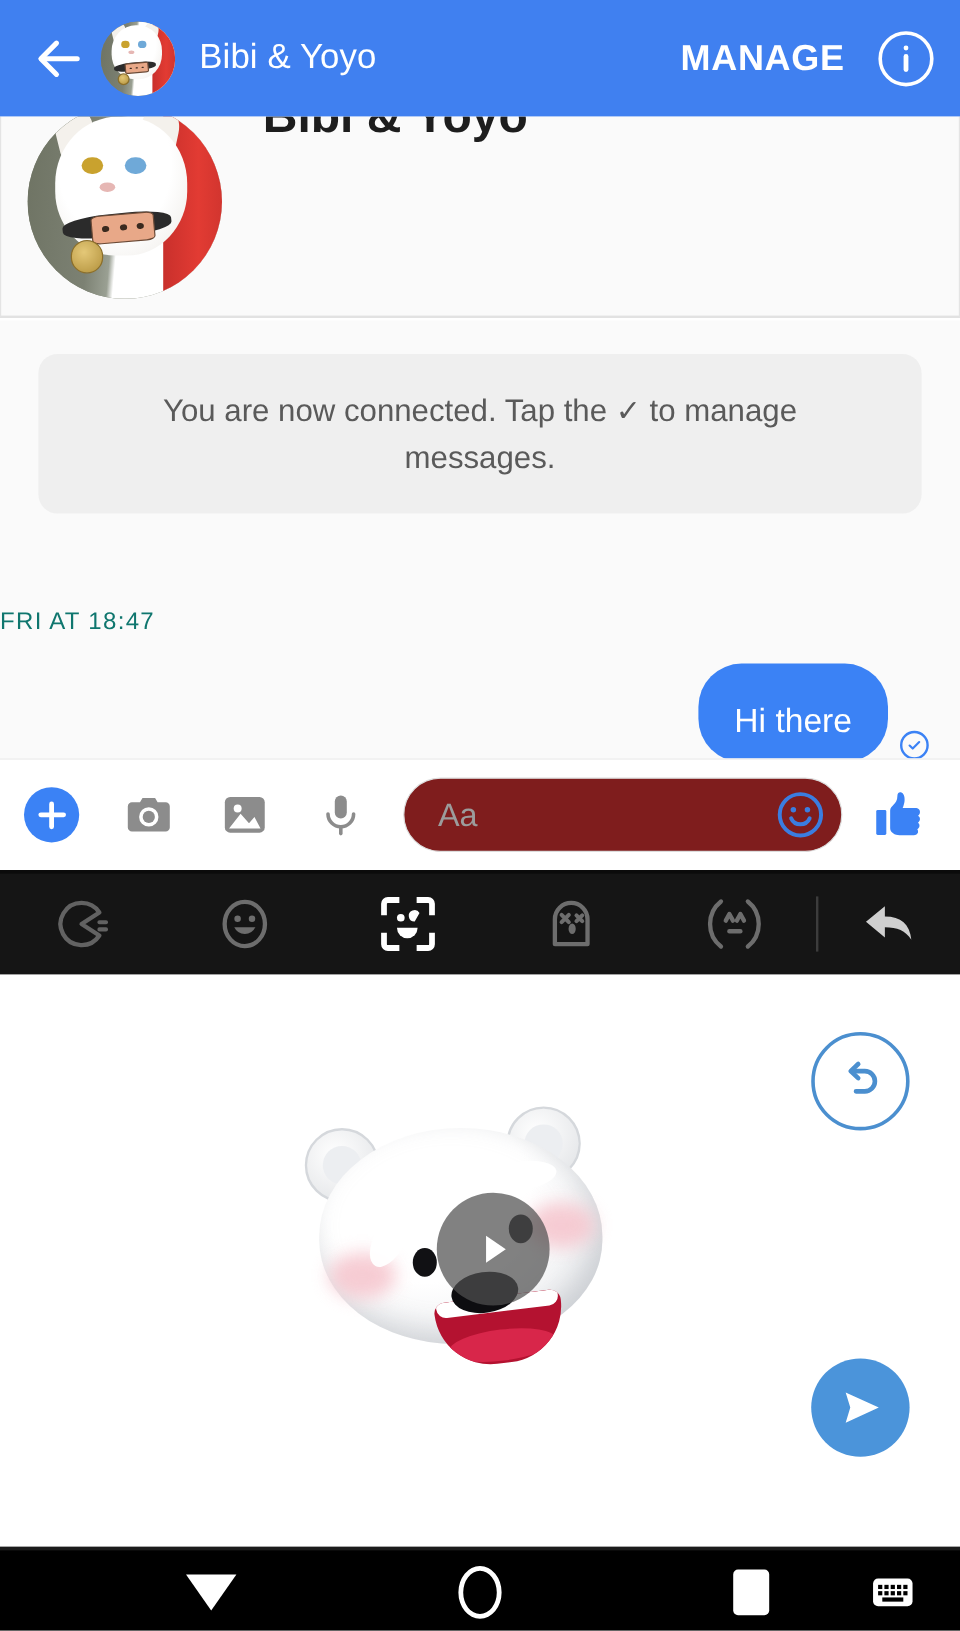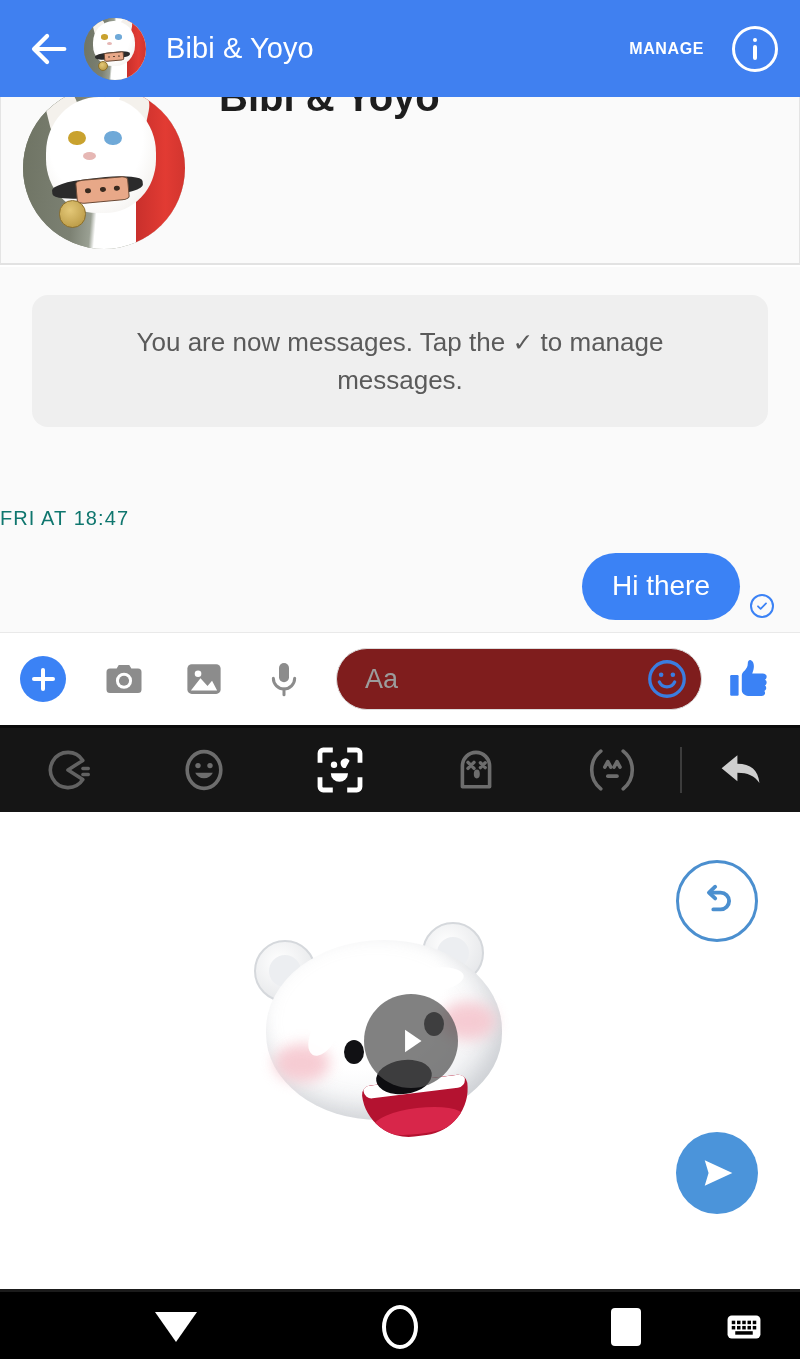--- a/index.html
+++ b/index.html
@@ -30,21 +30,21 @@
     overflow: hidden; position: relative;
     background: #7d8270;
   }
   .hdr-title {
     color: #ffffff; font-size: 29px; font-weight: 400;
     margin-left: 20px; white-space: nowrap;
     letter-spacing: 0.1px;
   }
   .hdr-spacer { flex: 1 1 auto; }
   .manage-btn {
-    color: #ffffff; font-size: 16px; font-weight: 700;
+    color: #ffffff; font-size: 30px; font-weight: 700;
     letter-spacing: 0.6px; margin-right: 28px; white-space: nowrap;
   }
   .info-btn {
     width: 46px; height: 46px; border-radius: 50%;
     border: 3px solid #ffffff;
     display: flex; align-items: center; justify-content: center;
     flex: 0 0 auto;
   }
   .info-btn .dot { width: 4px; height: 4px; background: #fff; border-radius: 50%; margin-bottom: 3px; }
   .info-btn .stem { width: 4px; height: 15px; background: #fff; border-radius: 2px; }
@@ -138,21 +138,21 @@
     text-align: left;
     color: #0f766e; font-size: 20px; font-weight: 400;
     letter-spacing: 1.1px;
   }
   .bubble-row {
     position: absolute; top: 286px; right: 26px;
     display: flex; align-items: flex-end;
   }
   .bubble {
     background: #3b82f5; color: #ffffff;
-    border-radius: 36px; padding: 17px 30px 18px;
+    border-radius: 36px; padding: 32px 30px 18px;
     font-size: 28px; line-height: 32px; white-space: nowrap;
   }
   .seen-tick {
     width: 24px; height: 24px; border-radius: 50%;
     border: 2px solid #3b82f5;
     margin-left: 10px; margin-bottom: 2px;
     display: flex; align-items: center; justify-content: center;
     flex: 0 0 auto;
   }
 
@@ -306,21 +306,21 @@
             <i></i>
           </div>
         <div class="medal"></div>
       </div>
     </div>
   </div>
 
   <div class="thread">
 
     <div class="sys-banner">
-      <span>You are now messages. Tap the</span>
+      <span>You are now connected. Tap the</span>
       <span class="chk">✓</span>
       <span>to manage messages.</span>
     </div>
 
     <div class="daystamp">FRI AT 18:47</div>
 
     <div class="bubble-row">
       <div class="bubble">Hi there</div>
       <div class="seen-tick">
         <svg width="14" height="14" viewBox="0 0 14 14" aria-hidden="true">

